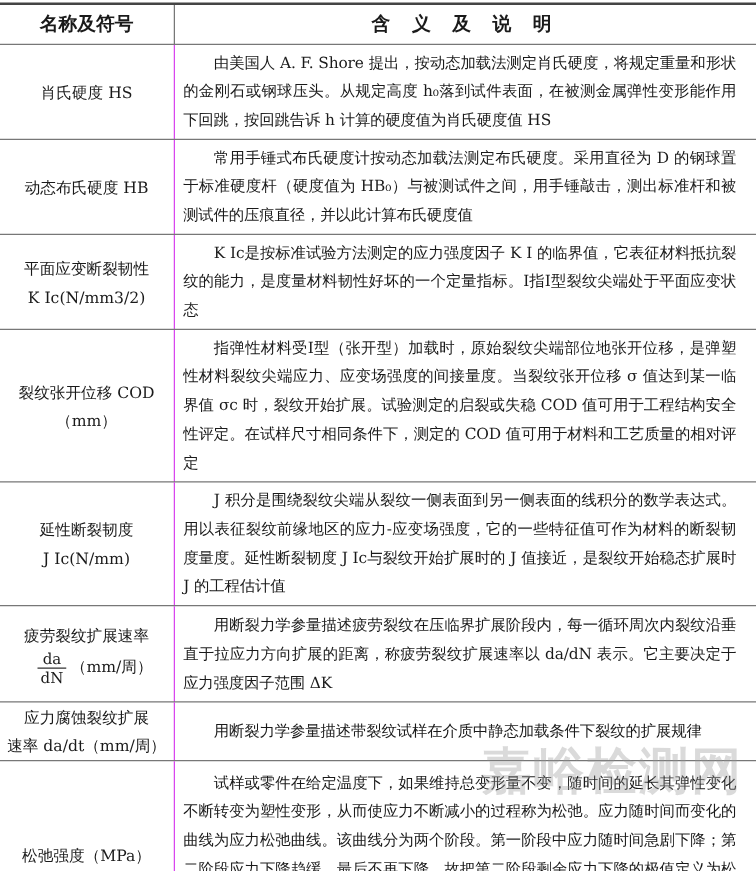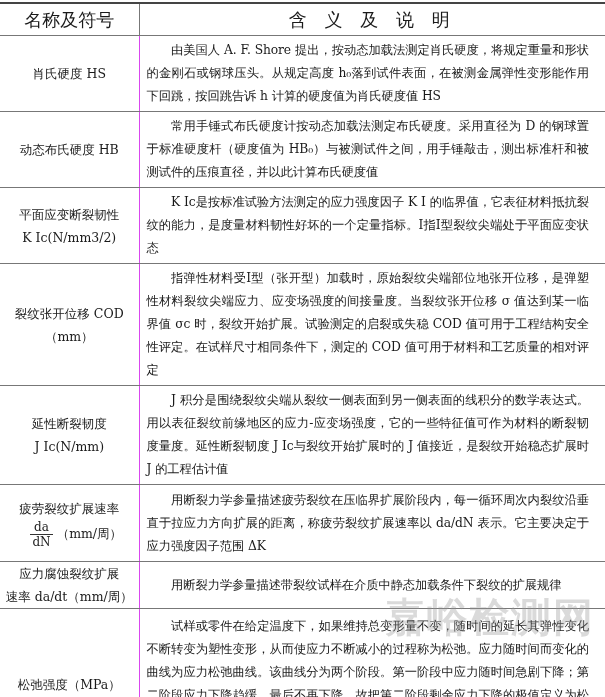--- a/index.html
+++ b/index.html
@@ -2,21 +2,21 @@
 <html><head>
 <meta charset="utf-8">
 <style>
   html, body { margin: 0; padding: 0; background: #ffffff; }
   body { width: 605px; height: 697px; overflow: hidden; position: relative;
          font-family: "DejaVu Serif", "Liberation Serif", serif; color: #1a1a1a; }
   table { border-collapse: collapse; width: 605px; position: absolute; top: 2px; left: 0; table-layout: fixed; }
   col.c1 { width: 139px; }
   col.c2 { width: 466px; }
   th, td { border-top: 1px solid #777; border-bottom: 1px solid #777; padding: 0; vertical-align: middle; }
-  thead th { border-top: 2px solid #444; height: 31px; font-weight: normal; font-size: 18px; }
+  thead th { border-top: 2px solid #444; height: 31px; font-weight: bold; font-size: 15px; }
   td.name { border-right: 1px solid #d946ef; text-align: center; font-size: 12.5px; line-height: 23px; }
   th.name { border-right: 1px solid #777; }
   td.desc { font-size: 12.3px; line-height: 23px; padding: 3px 16px 3px 7px; text-align: justify; letter-spacing: -0.1px; }
   .indent { text-indent: 2em; display: block; }
   .hdr-desc { letter-spacing: 6px; }
   .frac { display: inline-block; vertical-align: middle; text-align: center; line-height: 14px; font-size: 12px; margin-right: 4px; margin-left: 14px; }
   .frac .num { display: block; border-bottom: 1px solid #333; padding: 0 2px; }
   .frac .den { display: block; padding: 0 2px; }
   .watermark { position: absolute; right: 10px; top: 596px; text-align: left; color: rgba(150,150,150,0.35);
                font-family: Liberation Sans, sans-serif; pointer-events: none; }

